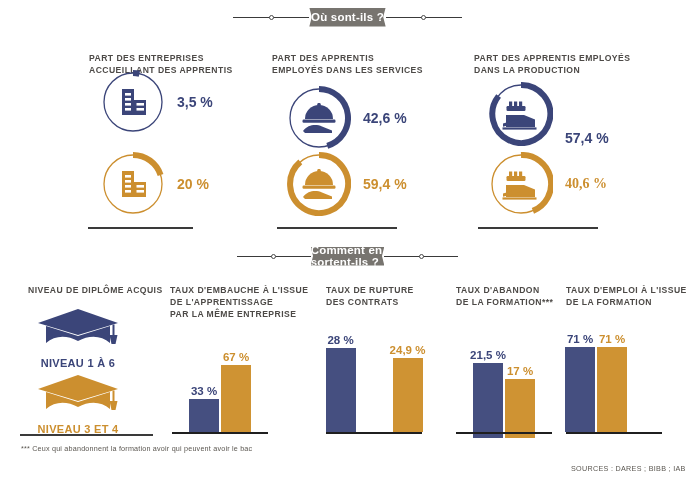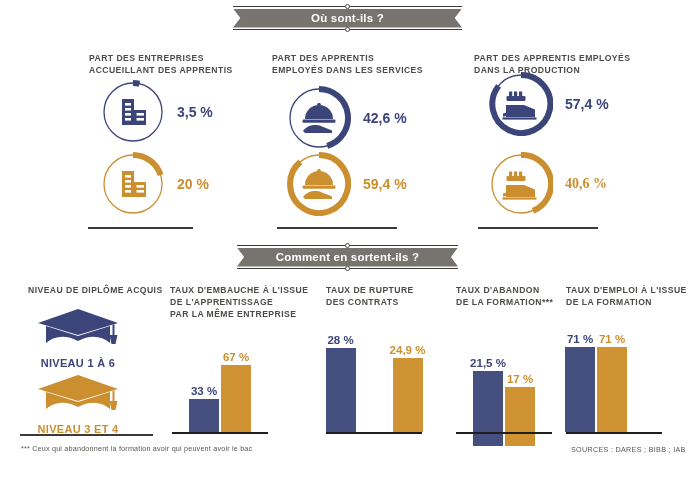--- a/index.html
+++ b/index.html
@@ -17,21 +17,21 @@
   }
   .page {
     position: absolute;
     inset: 0;
   }
 
   
   .banner-wrap {
     position: absolute;
     display: flex;
-    flex-direction: column;
+    flex-direction: row;
     align-items: center;
   }
   .banner-rule {
     height: 1px;
     background: #3a3a3a;
     width: 100%;
     position: relative;
   }
   .banner-rule .dot {
     position: absolute;
@@ -165,20 +165,21 @@
     position: absolute;
     font-size: 7.2px;
     letter-spacing: 0.2px;
     color: #5a5650;
   }
   .sources {
     position: absolute;
     font-size: 7.2px;
     letter-spacing: 0.3px;
     color: #5a5650;
+    margin-top: 19px;
   }
 </style>
 </head>
 <body>
 
 <div class="page">
 
   <div class="banner-wrap" style="left:233px; top:6px; width:229px;">
     <div class="banner-rule">
         <span class="dot"></span>
@@ -195,21 +196,21 @@
   </div>
   <div class="col-title" style="left:272px; top:52px; width:170px;">
     <div>PART DES APPRENTIS</div>
     <div>EMPLOYÉS DANS LES SERVICES</div>
   </div>
   <div class="col-title" style="left:474px; top:52px; width:180px;">
     <div>PART DES APPRENTIS EMPLOYÉS</div>
     <div>DANS LA PRODUCTION</div>
   </div>
 
-  <div class="donut-block" style="left:101px; top:80px;">
+  <div class="donut-block" style="left:101px; top:70px;">
     <div class="donut">
       <svg width="64" height="64" viewBox="0 0 64 64" aria-hidden="true">
         <circle cx="32" cy="32" r="29" fill="none" stroke="#3b4579" stroke-width="1.3"></circle>
 
         <path d="M 32 3 A 29 29 0 0 1 38.4 3.72" fill="none" stroke="#3b4579" stroke-width="6"></path>
       </svg>
       <div class="glyph">
         <svg width="40" height="40" viewBox="0 0 40 40">
           <g fill="#3b4579">
             <rect x="9" y="7" width="12" height="26"></rect>
@@ -287,21 +288,21 @@
             <path d="M 7 22 A 14 14 0 0 1 35 22 Z"></path>
             <rect x="4.5" y="22.6" width="33" height="3.1" rx="1.2"></rect>
             <path d="M 5 34 C 10 27.5 18 27 24 29.5 L 34 33.6 L 34 36 L 7 36 Z"></path>
           </g>
         </svg>
       </div>
     </div>
     <div class="donut-value gold">59,4 %</div>
   </div>
 
-  <div class="donut-block" style="left:489px; top:72px;">
+  <div class="donut-block" style="left:489px; top:82px;align-items:flex-end;">
     <div class="donut">
       <svg width="64" height="64" viewBox="0 0 64 64" aria-hidden="true">
         <circle cx="32" cy="32" r="29" fill="none" stroke="#3b4579" stroke-width="1.3"></circle>
 
         <path d="M 32 3 A 29 29 0 1 1 9.6 14.0" fill="none" stroke="#3b4579" stroke-width="6"></path>
       </svg>
       <div class="glyph">
         <svg width="42" height="42" viewBox="0 0 42 42">
           <g fill="#3b4579">
             <rect x="9" y="8.5" width="3.2" height="5"></rect>
@@ -416,21 +417,21 @@
       <div class="bar-label gold">24,9 %</div>
       <div class="bar gold-bar" style="height:74px;"></div>
     </div>
   </div>
   <div class="chart-base" style="left:326px; top:432px; width:96px;"></div>
 
   <div class="col-title" style="left:456px; top:284px; width:120px;">
     <div>TAUX D'ABANDON</div>
     <div>DE LA FORMATION***</div>
   </div>
-  <div class="chart" style="left:464px; top:344px; width:80px; height:102px;">
+  <div class="chart" style="left:464px; top:336px; width:80px; height:102px;">
     <div class="bar-col">
       <div class="bar-label navy">21,5 %</div>
       <div class="bar navy-bar" style="height:75px;"></div>
     </div>
     <div class="bar-col">
       <div class="bar-label gold">17 %</div>
       <div class="bar gold-bar" style="height:59px;"></div>
     </div>
   </div>
   <div class="chart-base" style="left:456px; top:432px; width:96px;"></div>

